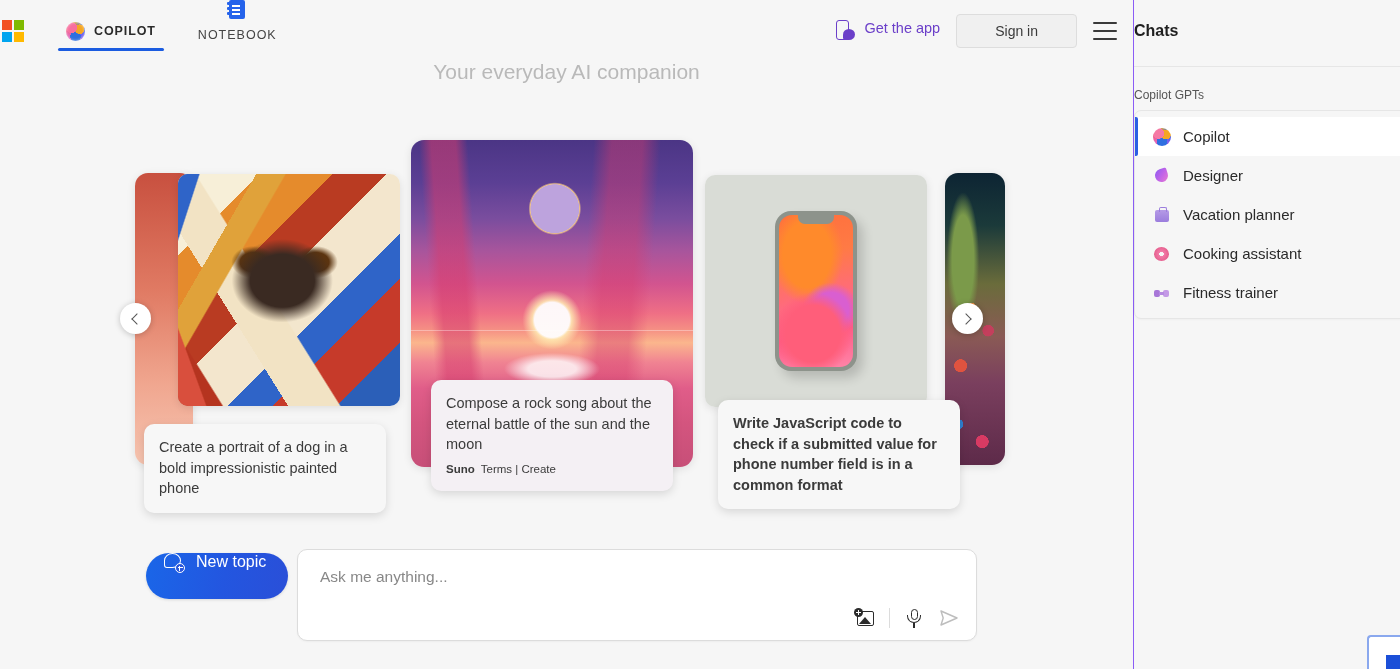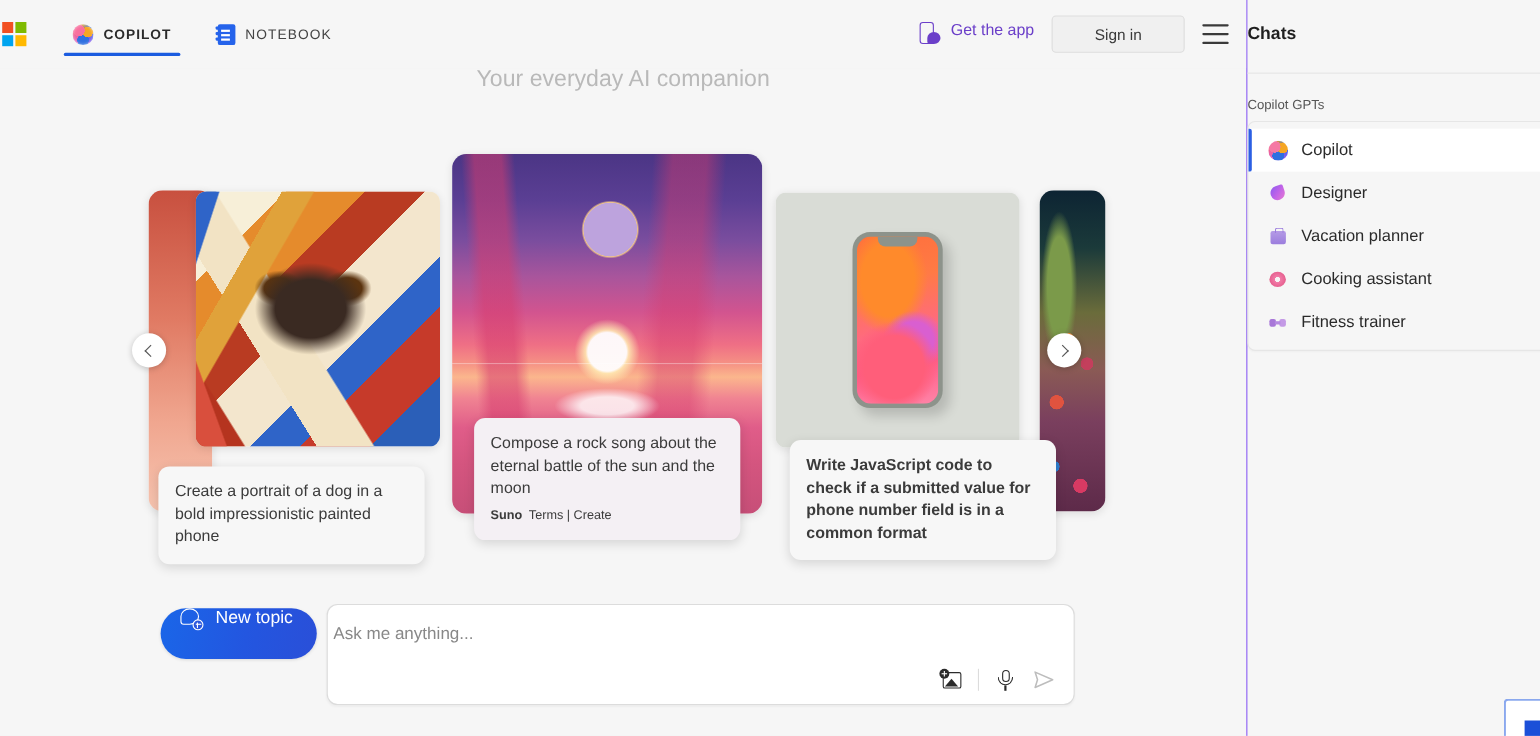--- a/index.html
+++ b/index.html
@@ -48,21 +48,21 @@
   }
   .navtab .tlabel {
     font-size: 12.5px; font-weight: 700; letter-spacing: .9px;
     color: #2b2b2b; text-transform: uppercase;
   }
   .navtab.inactive .tlabel { color: #444; font-weight: 400; letter-spacing: 1px; }
   .navtab.active::after {
     content: ""; position: absolute; left: 2px; right: 2px; bottom: 11px;
     height: 3px; background: #1b5ce0; border-radius: 2px;
   }
-  .navtab + .navtab { margin-left: 22px; }
+  .navtab + .navtab { margin-left: 22px; flex-direction: column; }
 
   .copilot-swirl {
     width: 19px; height: 19px; border-radius: 50%;
     background:
       radial-gradient(circle at 30% 30%, #f86f9e 0 28%, transparent 29%),
       radial-gradient(circle at 72% 38%, #f5a623 0 26%, transparent 27%),
       radial-gradient(circle at 50% 76%, #2f6fe0 0 30%, transparent 31%),
       conic-gradient(from 200deg, #d66ad6, #f06292, #f5a623, #2f6fe0, #7b5cf0, #d66ad6);
     box-shadow: inset 0 0 3px rgba(255,255,255,.6);
   }
@@ -257,21 +257,21 @@
   .chatplus .plus::before { left: 1.6px; top: 3px; width: 5px; height: 1.4px; }
   .chatplus .plus::after { left: 3px; top: 1.6px; width: 1.4px; height: 5px; }
 
   .input-shell {
     position: absolute; left: 297px; top: 5px;
     width: 680px; height: 92px;
     background: #fff; border: 1px solid #dcdcdc; border-radius: 10px;
     box-shadow: 0 1px 2px rgba(0,0,0,.04);
   }
   .ask-input {
-    position: absolute; left: 5px; top: 18px; width: 560px;
+    position: absolute; left: 22px; top: 18px; width: 560px;
     border: none; outline: none; background: transparent;
     font-family: "Liberation Sans", sans-serif; font-size: 15.5px; color: #ec4899;
   }
   .ask-input::placeholder { color: #888; }
   .input-tools {
     position: absolute; right: 16px; bottom: 11px;
     display: flex; align-items: center; gap: 13px;
   }
   .tool-ic { width: 22px; height: 22px; cursor: pointer; position: relative; }
   .tool-sep { width: 1px; height: 20px; background: #dcdcdc; }

